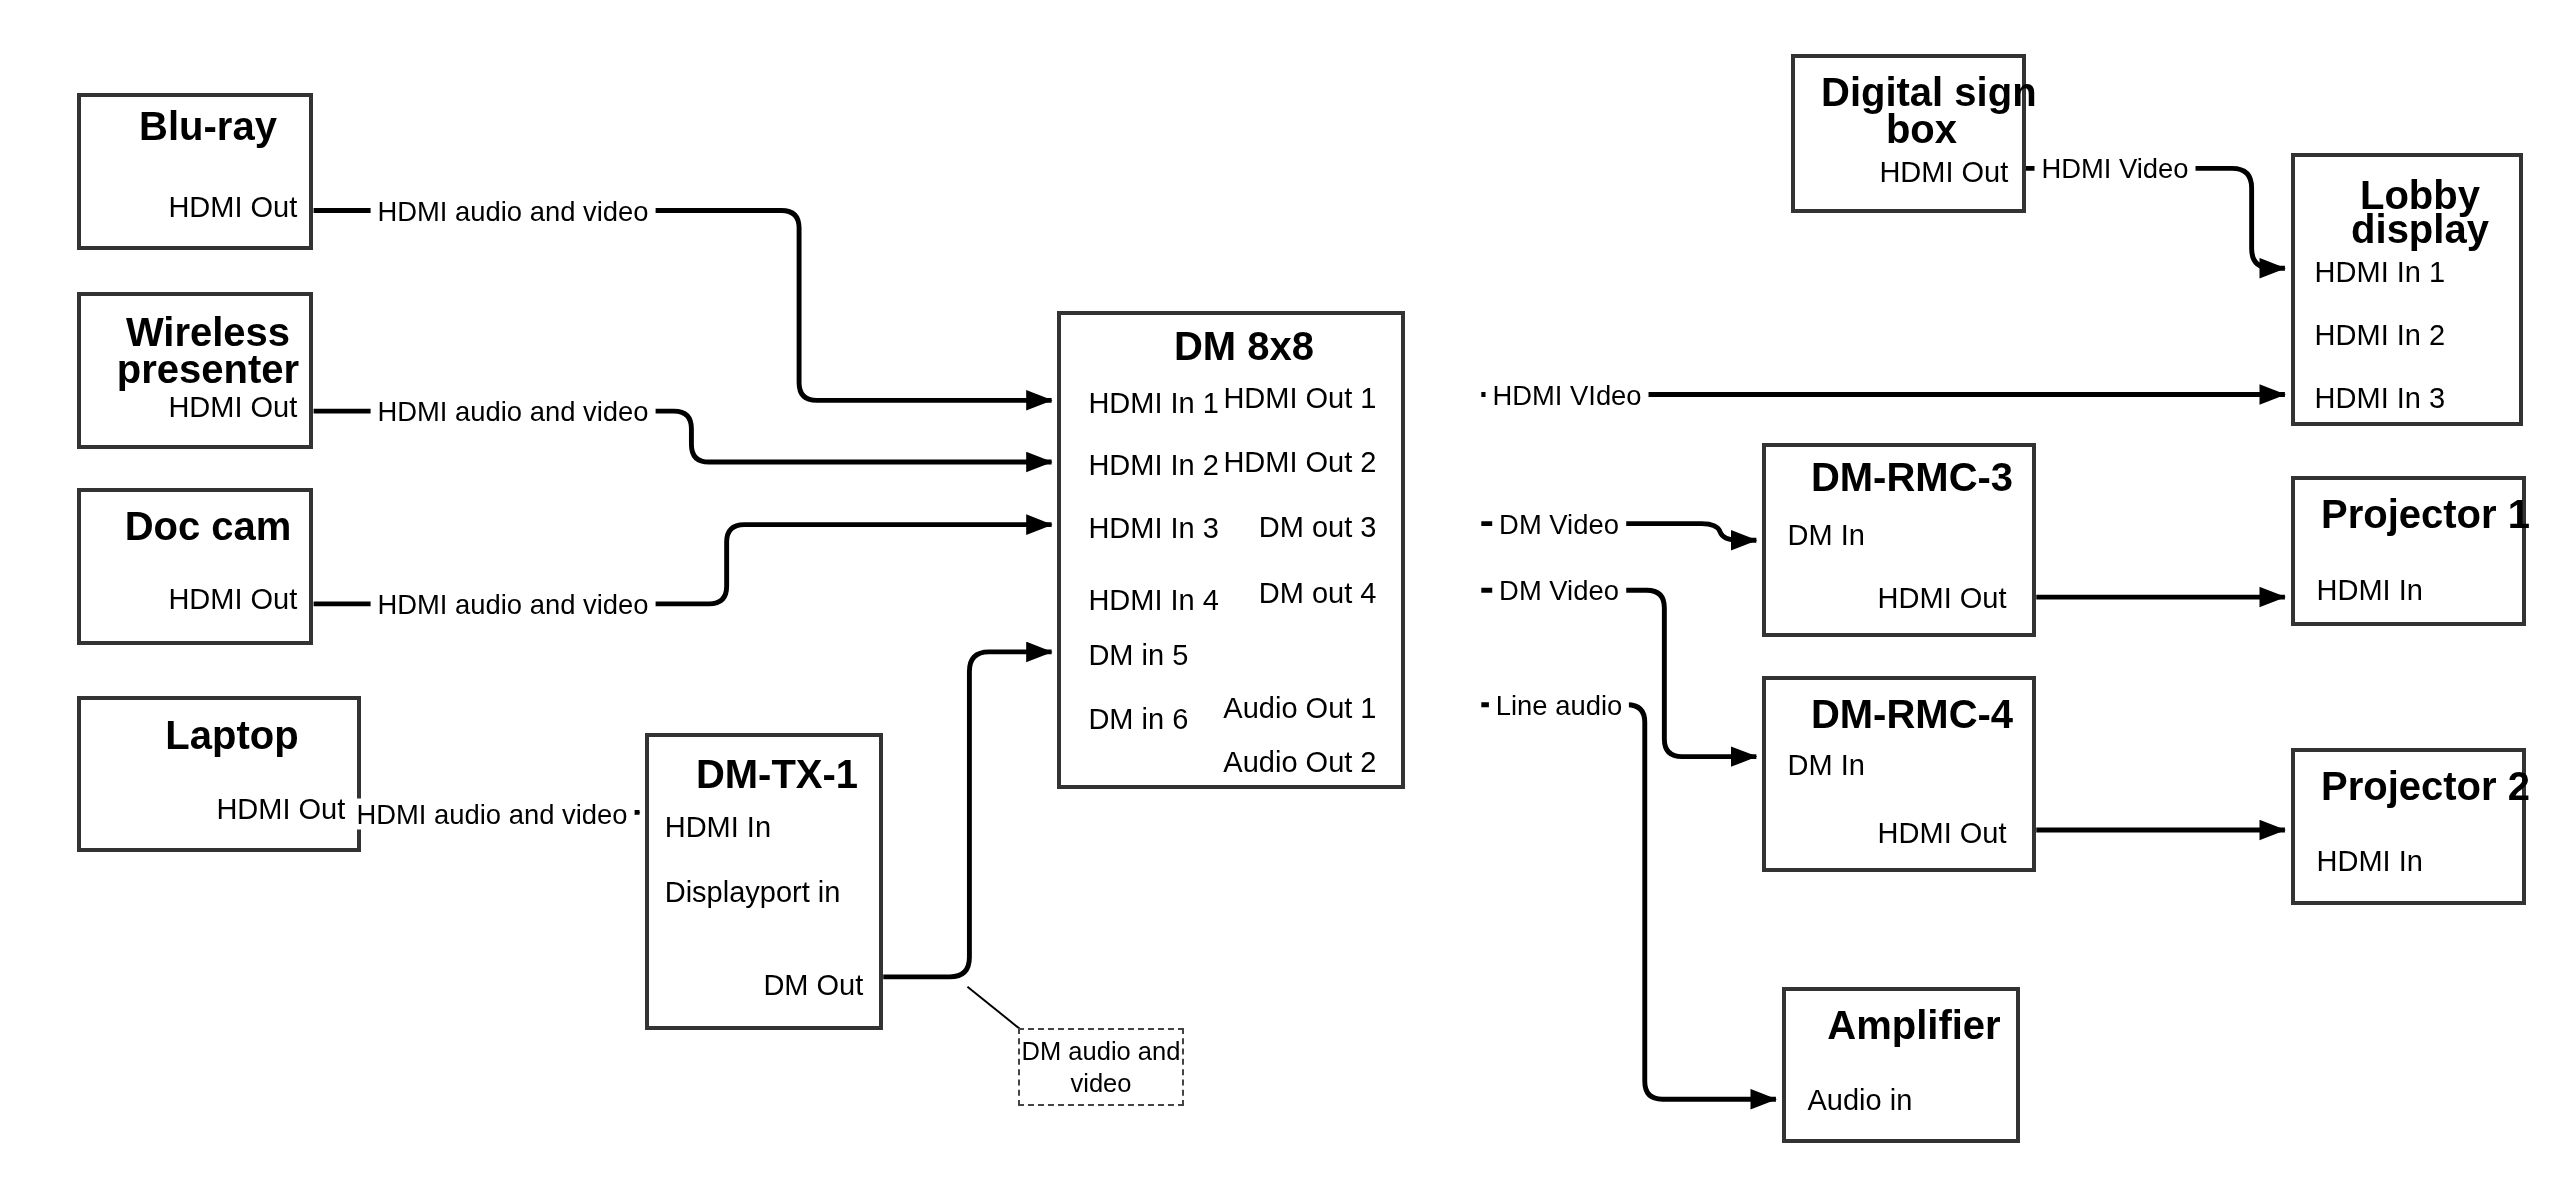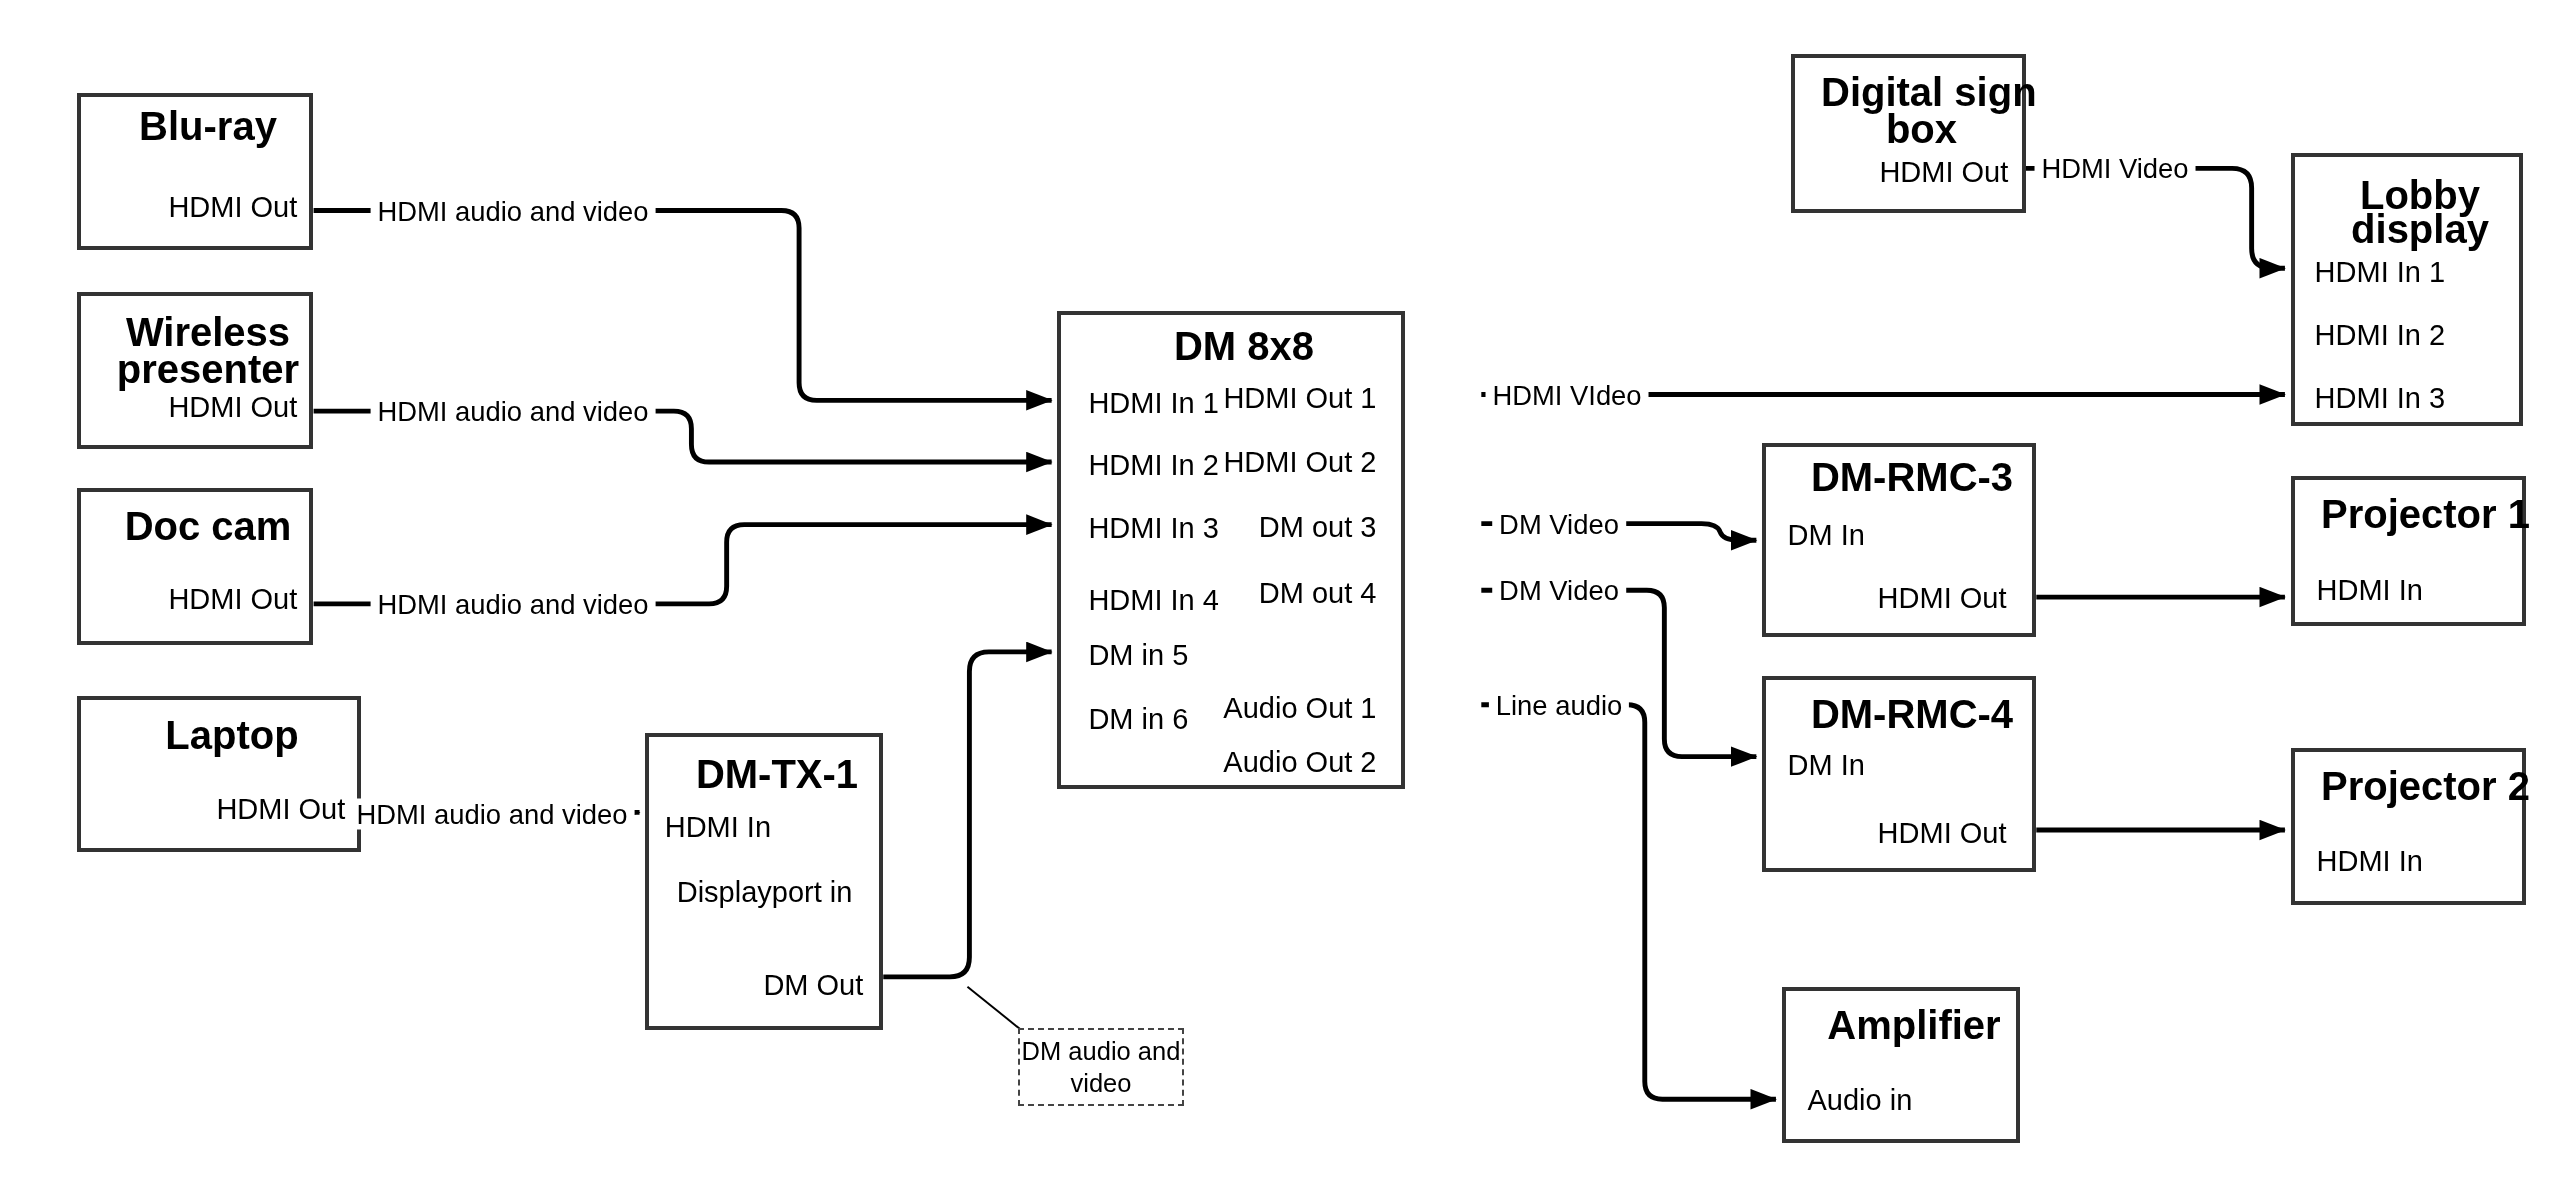--- a/index.html
+++ b/index.html
@@ -63,21 +63,21 @@
   </div>
 
   <div class="node" style="left:77px;top:696px;width:284px;height:156px;">
     <div class="title" style="top:16.6px;">Laptop</div>
     <div class="port" style="right:11.7px;top:95px;">HDMI Out</div>
   </div>
 
   <div class="node" style="left:645px;top:733px;width:238px;height:297px;">
     <div class="title" style="top:18.6px;">DM-TX-1</div>
     <div class="port" style="left:15.7px;top:76px;">HDMI In</div>
-    <div class="port" style="left:15.7px;top:141px;margin-left:12px;">Displayport in</div>
+    <div class="port" style="left:15.7px;top:141px;">Displayport in</div>
     <div class="port" style="right:15.7px;top:234px;">DM Out</div>
   </div>
 
   <div class="node" style="left:1057px;top:311px;width:348px;height:478px;">
     <div class="title" style="top:12.7px;">DM 8x8</div>
     <div class="port" style="left:27.4px;top:74px;">HDMI In 1</div>
     <div class="port" style="left:27.4px;top:136px;">HDMI In 2</div>
     <div class="port" style="left:27.4px;top:199px;">HDMI In 3</div>
     <div class="port" style="left:27.4px;top:263px;margin-top:8px;">HDMI In 4</div>
     <div class="port" style="left:27.4px;top:326px;">DM in 5</div>

